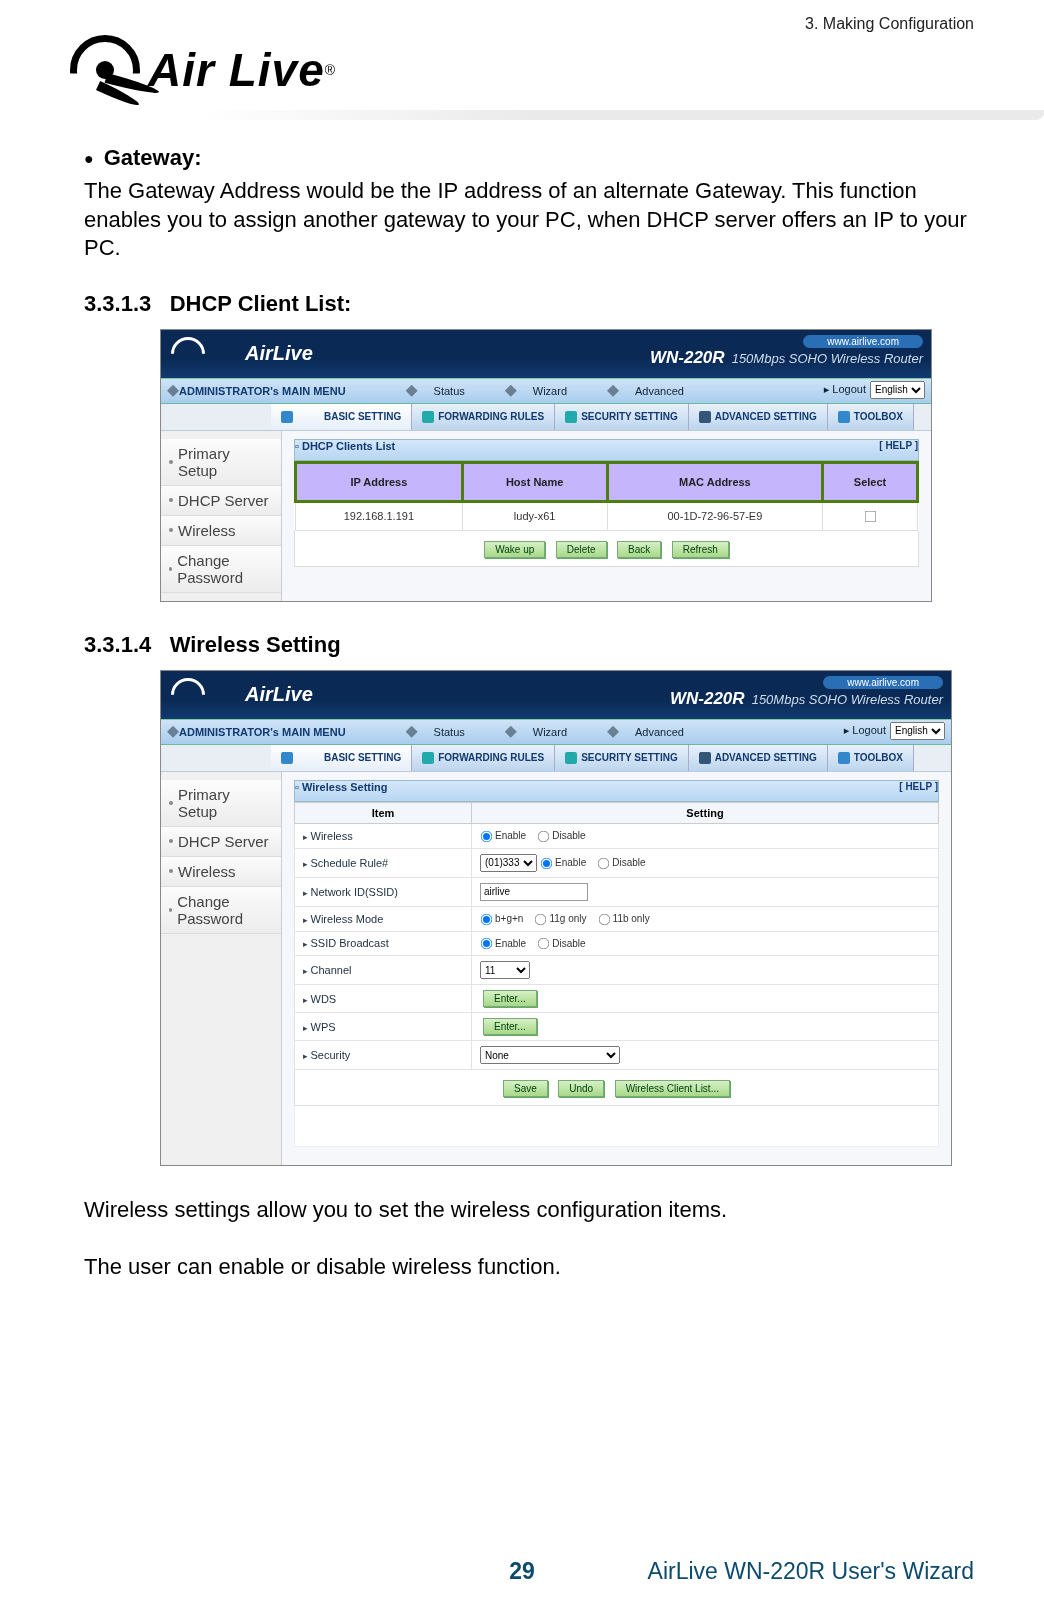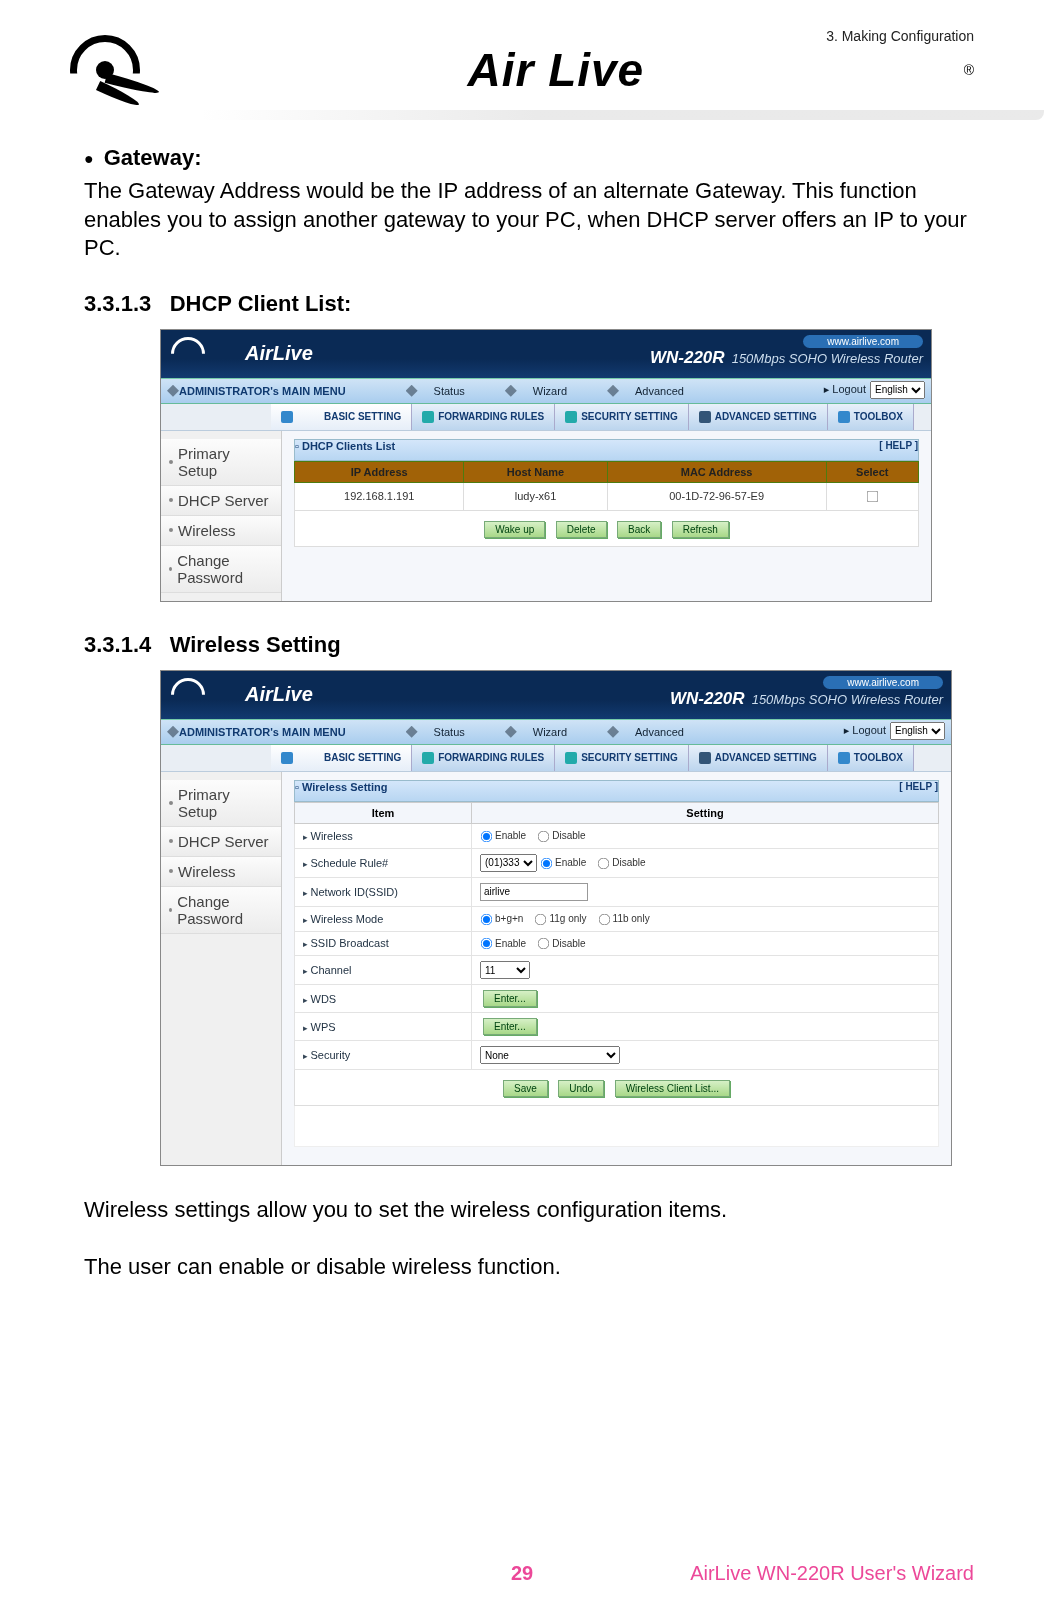--- a/index.html
+++ b/index.html
@@ -14,31 +14,29 @@
     width: 1044px;
     min-height: 1615px;
     position: relative;
     box-sizing: border-box;
     padding: 20px 70px 60px 70px;
   }
   .header-right {
     position: absolute;
     top: 15px;
     right: 70px;
-    font-size: 14px;
+    font-size: 16px;
     color: #222;
-    margin-top: 13px;
   }
   .logo-block {
     margin-top: 15px;
     margin-bottom: 30px;
     display: flex;
     align-items: center;
     position: relative;
-    justify-content: space-between;
   }
   .logo-shape {
     width: 70px;
     height: 70px;
     position: relative;
     margin-right: 8px;
   }
   .logo-shape::before {
     content: "";
     position: absolute;
@@ -277,23 +275,23 @@
     font-weight: bold;
     font-size: 10px;
   }
   table.data {
     width: 100%;
     border-collapse: collapse;
     font-size: 11px;
     background: #fff;
   }
   table.data th {
-    background: #a16207;
-    border: 1px solid #4d7c0f;
-    padding: 4px 6px;
+    background: #c4b5fd;
+    border: 3px solid #4d7c0f;
+    padding: 12px 6px;
     font-weight: bold;
     color: #222;
   }
   table.data td {
     border: 1px solid #ddd;
     padding: 4px 6px;
     text-align: center;
     color: #333;
   }
   .btnrow {
@@ -358,22 +356,22 @@
     font-size: 10px;
     margin-right: 8px;
   }
   .footer {
     position: absolute;
     bottom: 30px;
     left: 70px;
     right: 70px;
     display: flex;
     justify-content: space-between;
-    font-size: 20px;
-    color: #ec4899;
+    font-size: 23px;
+    color: #0c4a6e;
   }
   .footer .pagenum {
     position: absolute;
     left: 50%;
     transform: translateX(-50%);
     font-weight: bold;
   }
   .mi-icon {
     width: 12px; height: 12px;
     display: inline-block;

